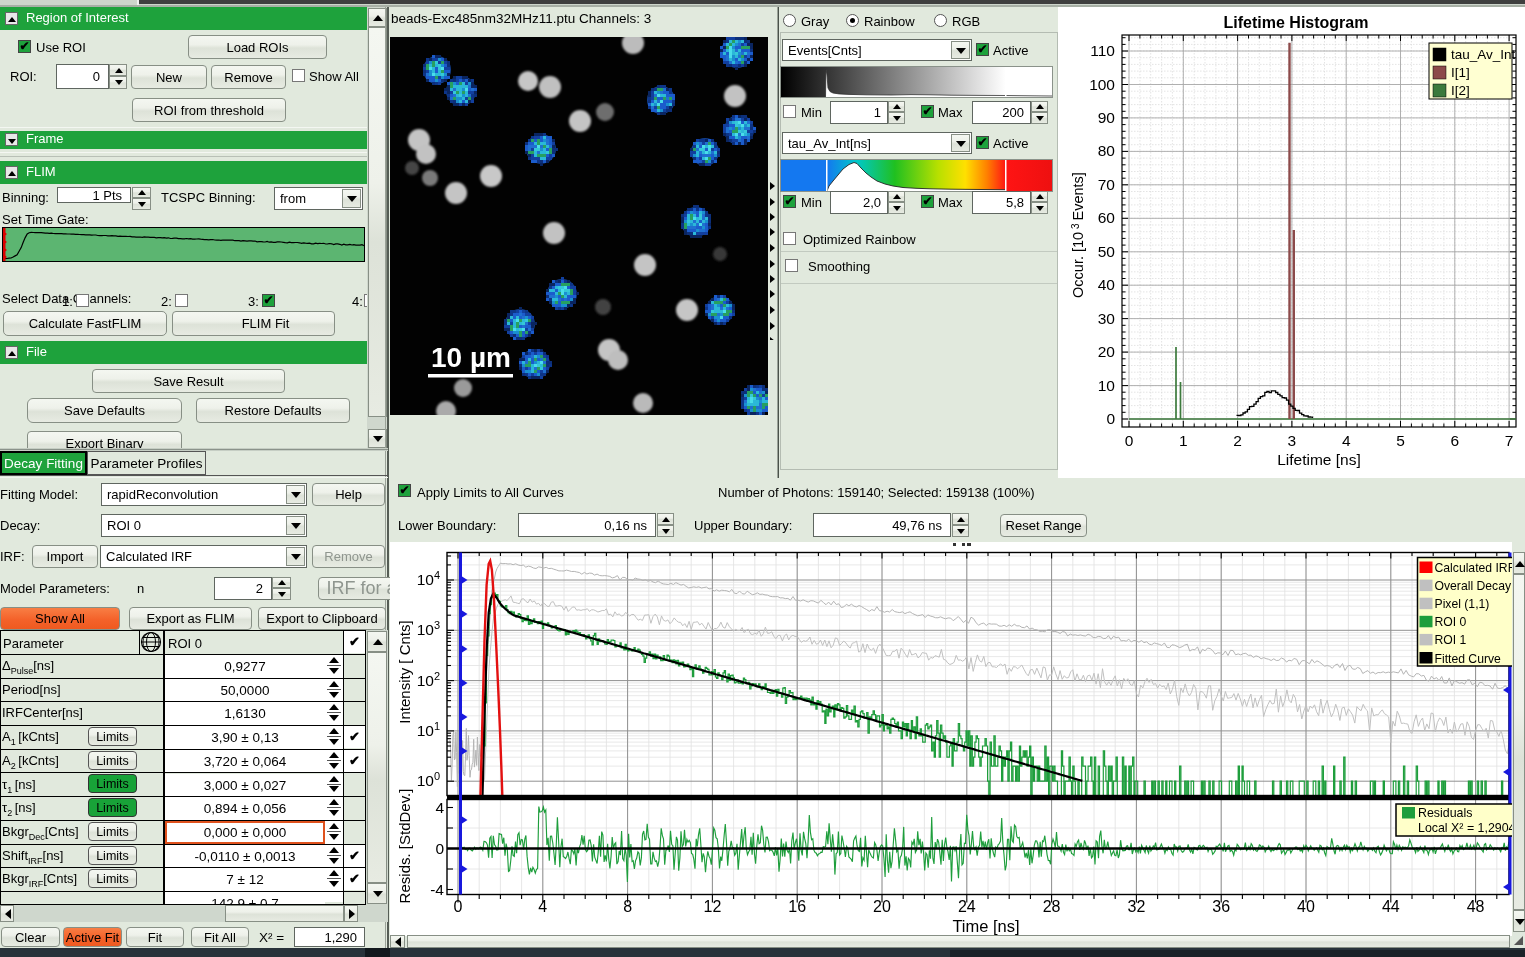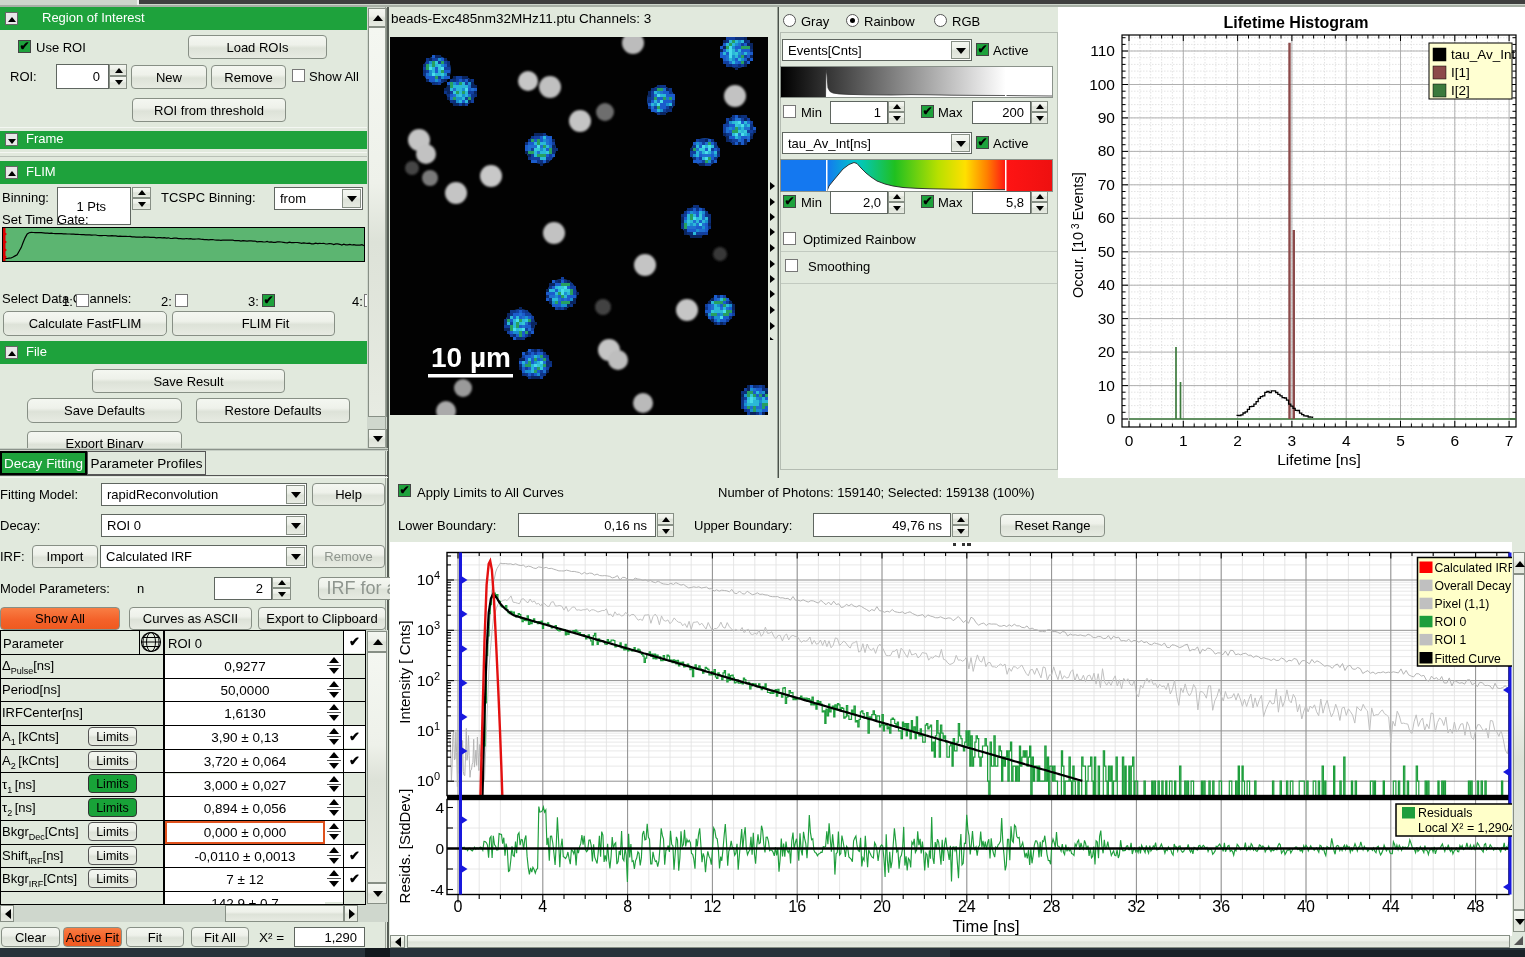--- a/index.html
+++ b/index.html
@@ -2,21 +2,21 @@
 <html><head><meta charset="utf-8"><style>html,body{margin:0;padding:0;}body{width:1525px;height:957px;position:relative;overflow:hidden;background:#e1e9dd;font-family:"Liberation Sans",sans-serif;}sub{font-size:9px;}</style></head><body>
 <div style="position:absolute;left:0;top:0;width:1525px;height:7px;background:#cdd5cb;"></div>
 <div style="position:absolute;left:137px;top:0;width:1388px;height:4px;background:#3f3f3f;"></div>
 <div style="position:absolute;left:0;top:5px;width:1525px;height:2px;background:#a7afa5;"></div>
 <div style="position:absolute;left:137px;top:0;width:2px;height:5px;background:#f0f0f0;"></div>
 <div style="position:absolute;left:0;top:7px;width:388px;height:441px;background:#e1e9dd"></div>
 <div style="position:absolute;left:0px;top:7px;width:367px;height:23px;background:#1ea23c;"></div>
 <div style="position:absolute;left:5px;top:12px;width:13px;height:13px;background:#e8e8e8;border:1px solid #666;box-sizing:border-box;">
     <span style="position:absolute;left:2px;top:4px;width:0;height:0;border-left:4px solid transparent;border-right:4px solid transparent;border-bottom:5px solid #000;"></span>
   </div>
-<div style="position:absolute;left:26px;top:10px;font-size:13px;color:#fff;white-space:nowrap;margin-left:16px;">Region of Interest</div>
+<div style="position:absolute;left:26px;top:10px;font-size:13px;color:#fff;white-space:nowrap;">Region of Interest</div>
 <div style="position:absolute;left:18px;top:40px;width:13px;height:13px;background:#1ea23c;border:1px solid #444;box-sizing:border-box;color:#000;font-weight:bold;font-size:12px;line-height:10px;text-align:center;">✔</div>
 <div style="position:absolute;left:36px;top:40px;font-size:13px;color:#000;white-space:nowrap;">Use ROI</div>
 <div style="position:absolute;left:188px;top:35px;width:139px;height:24px;background:linear-gradient(to bottom,#f4f7f1 0%,#eef1ea 40%,#dde2d8 55%,#e7ebe2 100%);border:1px solid #878f85;border-radius:4px;box-sizing:border-box;color:#000;font-size:13px;display:flex;align-items:center;justify-content:center;">Load ROIs</div>
 <div style="position:absolute;left:10px;top:69px;font-size:13px;color:#000;white-space:nowrap;">ROI:</div>
 <div style="position:absolute;left:56px;top:64px;width:53px;height:25px;background:#fff;border:1px solid #5f6660;box-sizing:border-box;font-size:13px;display:flex;align-items:center;justify-content:flex-end;padding-right:8px;">0</div>
 <div style="position:absolute;left:109px;top:64px;width:18px;height:12px;background:linear-gradient(to bottom,#f4f7f1 0%,#eef1ea 40%,#dde2d8 55%,#e7ebe2 100%);border:1px solid #878f85;box-sizing:border-box;">
     <span style="position:absolute;left:5px;top:3px;width:0;height:0;border-left:4px solid transparent;border-right:4px solid transparent;border-bottom:5px solid #000;"></span>
   </div>
 <div style="position:absolute;left:109px;top:76px;width:18px;height:13px;background:linear-gradient(to bottom,#f4f7f1 0%,#eef1ea 40%,#dde2d8 55%,#e7ebe2 100%);border:1px solid #878f85;box-sizing:border-box;">
     <span style="position:absolute;left:5px;top:3px;width:0;height:0;border-left:4px solid transparent;border-right:4px solid transparent;border-top:5px solid #000;"></span>
@@ -33,21 +33,21 @@
   </div>
 <div style="position:absolute;left:26px;top:131px;font-size:13px;color:#fff;white-space:nowrap;">Frame</div>
 <div style="position:absolute;left:0;top:152px;width:367px;height:1px;background:#f4f7f2;"></div>
 <div style="position:absolute;left:0;top:156px;width:367px;height:1px;background:#b8c0b6;"></div>
 <div style="position:absolute;left:0px;top:161px;width:367px;height:23px;background:#1ea23c;"></div>
 <div style="position:absolute;left:5px;top:166px;width:13px;height:13px;background:#e8e8e8;border:1px solid #666;box-sizing:border-box;">
     <span style="position:absolute;left:2px;top:4px;width:0;height:0;border-left:4px solid transparent;border-right:4px solid transparent;border-bottom:5px solid #000;"></span>
   </div>
 <div style="position:absolute;left:26px;top:164px;font-size:13px;color:#fff;white-space:nowrap;">FLIM</div>
 <div style="position:absolute;left:2px;top:190px;font-size:13px;color:#000;white-space:nowrap;">Binning:</div>
-<div style="position:absolute;left:57px;top:187px;width:74px;height:38px;background:#fff;border:1px solid #5f6660;box-sizing:border-box;font-size:13px;display:flex;align-items:center;justify-content:flex-end;padding-right:24px;">1 Pts</div>
+<div style="position:absolute;left:57px;top:187px;width:74px;height:16px;background:#fff;border:1px solid #5f6660;box-sizing:border-box;font-size:13px;display:flex;align-items:center;justify-content:flex-end;padding-right:8px;">1 Pts</div>
 <div style="position:absolute;left:132px;top:187px;width:19px;height:11px;background:linear-gradient(to bottom,#f4f7f1 0%,#eef1ea 40%,#dde2d8 55%,#e7ebe2 100%);border:1px solid #878f85;box-sizing:border-box;">
     <span style="position:absolute;left:5px;top:2px;width:0;height:0;border-left:4px solid transparent;border-right:4px solid transparent;border-bottom:5px solid #000;"></span>
   </div>
 <div style="position:absolute;left:132px;top:198px;width:19px;height:12px;background:linear-gradient(to bottom,#f4f7f1 0%,#eef1ea 40%,#dde2d8 55%,#e7ebe2 100%);border:1px solid #878f85;box-sizing:border-box;">
     <span style="position:absolute;left:5px;top:3px;width:0;height:0;border-left:4px solid transparent;border-right:4px solid transparent;border-top:5px solid #000;"></span>
   </div>
 <div style="position:absolute;left:161px;top:190px;font-size:13px;color:#000;white-space:nowrap;">TCSPC Binning:</div>
 <div style="position:absolute;left:274px;top:187px;width:89px;height:23px;background:#fff;border:1px solid #5f6660;box-sizing:border-box;font-size:13px;display:flex;align-items:center;padding-left:5px;">from</div>
 <div style="position:absolute;left:342px;top:189px;width:19px;height:19px;background:linear-gradient(to bottom,#f4f7f1 0%,#eef1ea 40%,#dde2d8 55%,#e7ebe2 100%);border:1px solid #878f85;box-sizing:border-box;">
     <span style="position:absolute;left:4px;top:6px;width:0;height:0;border-left:5px solid transparent;border-right:5px solid transparent;border-top:6px solid #000;"></span>
@@ -118,21 +118,21 @@
 <div style="position:absolute;left:137px;top:581px;font-size:13px;color:#000;white-space:nowrap;">n</div>
 <div style="position:absolute;left:214px;top:577px;width:58px;height:23px;background:#fff;border:1px solid #5f6660;box-sizing:border-box;font-size:13px;display:flex;align-items:center;justify-content:flex-end;padding-right:8px;">2</div>
 <div style="position:absolute;left:272px;top:577px;width:19px;height:11px;background:linear-gradient(to bottom,#f4f7f1 0%,#eef1ea 40%,#dde2d8 55%,#e7ebe2 100%);border:1px solid #878f85;box-sizing:border-box;">
     <span style="position:absolute;left:5px;top:2px;width:0;height:0;border-left:4px solid transparent;border-right:4px solid transparent;border-bottom:5px solid #000;"></span>
   </div>
 <div style="position:absolute;left:272px;top:588px;width:19px;height:12px;background:linear-gradient(to bottom,#f4f7f1 0%,#eef1ea 40%,#dde2d8 55%,#e7ebe2 100%);border:1px solid #878f85;box-sizing:border-box;">
     <span style="position:absolute;left:5px;top:3px;width:0;height:0;border-left:4px solid transparent;border-right:4px solid transparent;border-top:5px solid #000;"></span>
   </div>
 <div style="position:absolute;left:312px;top:577px;width:95px;height:23px;background:linear-gradient(to bottom,#f4f7f1 0%,#eef1ea 40%,#dde2d8 55%,#e7ebe2 100%);border:1px solid #878f85;border-radius:4px;box-sizing:border-box;color:#8f968f;font-size:18px;display:flex;align-items:center;justify-content:center;margin-left:6px;">IRF for all</div>
 <div style="position:absolute;left:0px;top:607px;width:120px;height:23px;background:linear-gradient(to bottom,#f87e44 0%,#f4622a 55%,#ef5a20 100%);border:1px solid #878f85;border-radius:4px;box-sizing:border-box;color:#000;font-size:13px;display:flex;align-items:center;justify-content:center;">Show All</div>
-<div style="position:absolute;left:129px;top:607px;width:123px;height:23px;background:linear-gradient(to bottom,#f4f7f1 0%,#eef1ea 40%,#dde2d8 55%,#e7ebe2 100%);border:1px solid #878f85;border-radius:4px;box-sizing:border-box;color:#000;font-size:13px;display:flex;align-items:center;justify-content:center;">Curves as ASCII</div>
+<div style="position:absolute;left:129px;top:607px;width:123px;height:23px;background:linear-gradient(to bottom,#f4f7f1 0%,#eef1ea 40%,#dde2d8 55%,#e7ebe2 100%);border:1px solid #878f85;border-radius:4px;box-sizing:border-box;color:#000;font-size:13px;display:flex;align-items:center;justify-content:center;">Export as FLIM</div>
 <div style="position:absolute;left:258px;top:607px;width:128px;height:23px;background:linear-gradient(to bottom,#f4f7f1 0%,#eef1ea 40%,#dde2d8 55%,#e7ebe2 100%);border:1px solid #878f85;border-radius:4px;box-sizing:border-box;color:#000;font-size:13px;display:flex;align-items:center;justify-content:center;">Export to Clipboard</div>
 <div style="position:absolute;left:0;top:630px;width:366px;height:275px;background:#e1e9dd;border:1px solid #000;box-sizing:border-box;"></div>
 <div style="position:absolute;left:3px;top:636px;font-size:13px;color:#000;white-space:nowrap;">Parameter</div>
 <svg width="22" height="22" style="position:absolute;left:140px;top:631px" viewBox="0 0 22 22">
     <circle cx="11" cy="11" r="9.5" fill="none" stroke="#000" stroke-width="1.2"></circle>
     <ellipse cx="11" cy="11" rx="4.5" ry="9.5" fill="none" stroke="#000" stroke-width="1"></ellipse>
     <ellipse cx="11" cy="11" rx="8" ry="9.5" fill="none" stroke="#000" stroke-width="0.8"></ellipse>
     <line x1="1.5" y1="11" x2="20.5" y2="11" stroke="#000"></line>
     <line x1="3" y1="6.5" x2="19" y2="6.5" stroke="#000"></line>
     <line x1="3" y1="15.5" x2="19" y2="15.5" stroke="#000"></line>
@@ -1856,21 +1856,21 @@
     <span style="position:absolute;left:4px;top:3px;width:0;height:0;border-left:4px solid transparent;border-right:4px solid transparent;border-top:5px solid #000;"></span>
   </div>
 <div style="position:absolute;left:694px;top:518px;font-size:13px;color:#000;white-space:nowrap;">Upper Boundary:</div>
 <div style="position:absolute;left:813px;top:513px;width:138px;height:24px;background:#fff;border:1px solid #5f6660;box-sizing:border-box;font-size:13px;display:flex;align-items:center;justify-content:flex-end;padding-right:8px;">49,76 ns</div>
 <div style="position:absolute;left:952px;top:513px;width:17px;height:12px;background:linear-gradient(to bottom,#f4f7f1 0%,#eef1ea 40%,#dde2d8 55%,#e7ebe2 100%);border:1px solid #878f85;box-sizing:border-box;">
     <span style="position:absolute;left:4px;top:3px;width:0;height:0;border-left:4px solid transparent;border-right:4px solid transparent;border-bottom:5px solid #000;"></span>
   </div>
 <div style="position:absolute;left:952px;top:525px;width:17px;height:12px;background:linear-gradient(to bottom,#f4f7f1 0%,#eef1ea 40%,#dde2d8 55%,#e7ebe2 100%);border:1px solid #878f85;box-sizing:border-box;">
     <span style="position:absolute;left:4px;top:3px;width:0;height:0;border-left:4px solid transparent;border-right:4px solid transparent;border-top:5px solid #000;"></span>
   </div>
-<div style="position:absolute;left:1000px;top:514px;width:105px;height:23px;background:linear-gradient(to bottom,#f4f7f1 0%,#eef1ea 40%,#dde2d8 55%,#e7ebe2 100%);border:1px solid #878f85;border-radius:4px;box-sizing:border-box;color:#000;font-size:13px;display:flex;align-items:center;justify-content:center;">Reset Range</div>
+<div style="position:absolute;left:1000px;top:514px;width:87px;height:23px;background:linear-gradient(to bottom,#f4f7f1 0%,#eef1ea 40%,#dde2d8 55%,#e7ebe2 100%);border:1px solid #878f85;border-radius:4px;box-sizing:border-box;color:#000;font-size:13px;display:flex;align-items:center;justify-content:center;">Reset Range</div>
 <svg width="1122" height="406" style="position:absolute;left:390px;top:542px;background:#fff" viewBox="0 0 1122 406">
     <clipPath id="mc">
       <rect x="57" y="10.5" width="1062" height="243.0"></rect>
     </clipPath>
     <clipPath id="rc">
       <rect x="57" y="257.5" width="1062" height="95.0"></rect>
     </clipPath>
     <g stroke="#e0e0e0" stroke-width="0.8">
       <line x1="68.0" y1="10.5" x2="68.0" y2="352.5"></line>
       <line x1="89.2" y1="10.5" x2="89.2" y2="352.5"></line>

